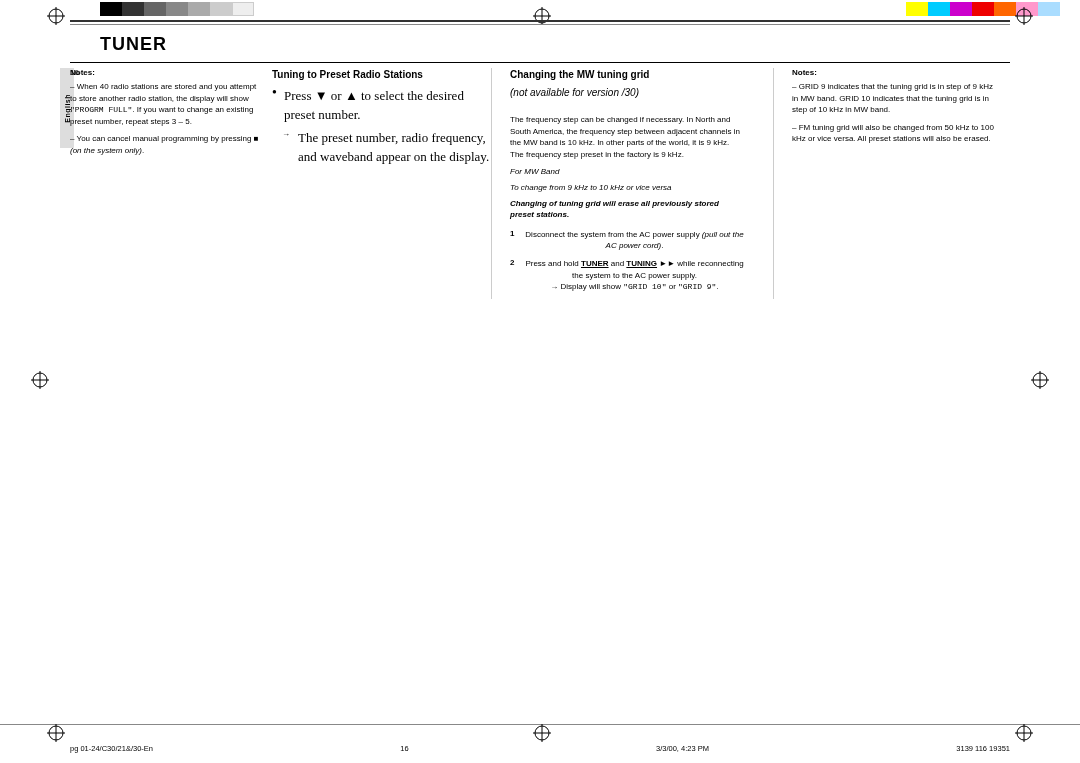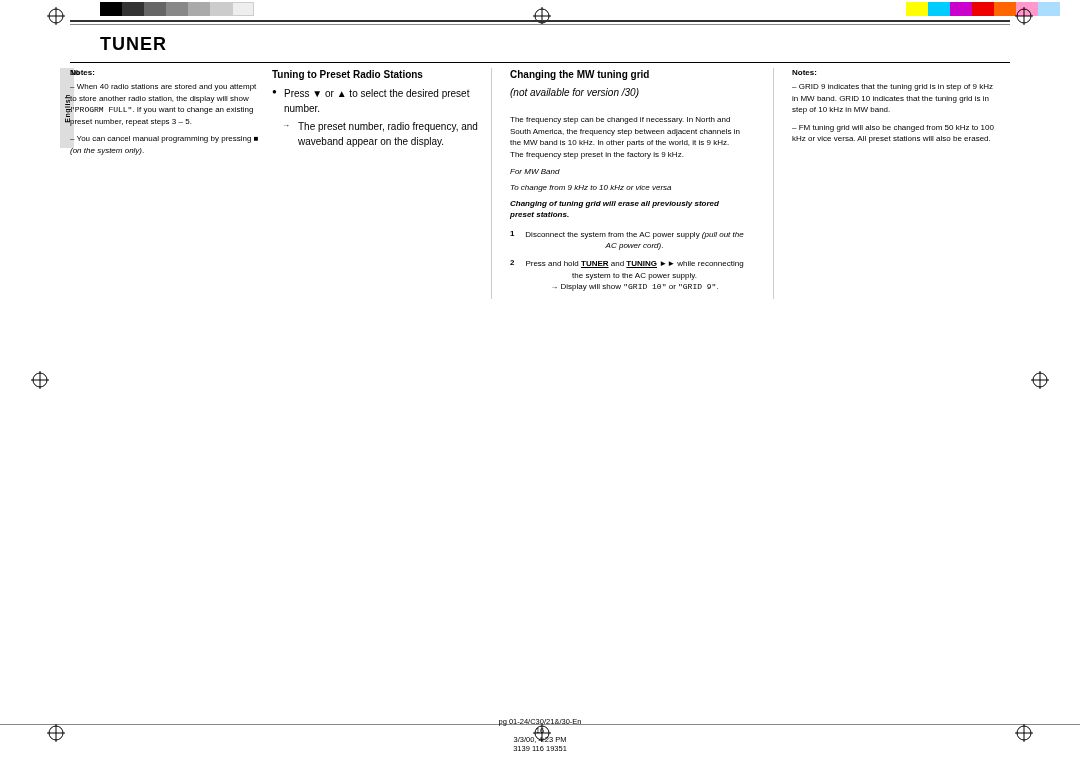--- a/index.html
+++ b/index.html
@@ -193,22 +193,23 @@
     .bullet-item {
       display: flex;
       gap: 4px;
       margin-bottom: 4px;
     }
     .bullet-sym {
       font-size: 8px;
       min-width: 8px;
     }
     .bullet-text {
-      font-size: 10px;
+      font-size: 13px;
       line-height: 1.45;
+      font-family: Liberation Serif, serif;
     }
     .sub-bullet {
       display: flex;
       gap: 4px;
       margin-left: 10px;
       margin-bottom: 3px;
     }
     .sub-bullet-sym {
       font-size: 8px;
       min-width: 12px;
@@ -228,21 +229,20 @@
     .footer-content {
       position: absolute;
       bottom: 10px;
       left: 70px;
       width: 940px;
       display: flex;
       justify-content: space-between;
       align-items: center;
       font-size: 7.5px;
       color: #000;
-      flex-direction: column;
     }
 
     
     .for-mw {
       font-style: italic;
       font-size: 8px;
       line-height: 1.45;
       margin-bottom: 4px;
     }
 

